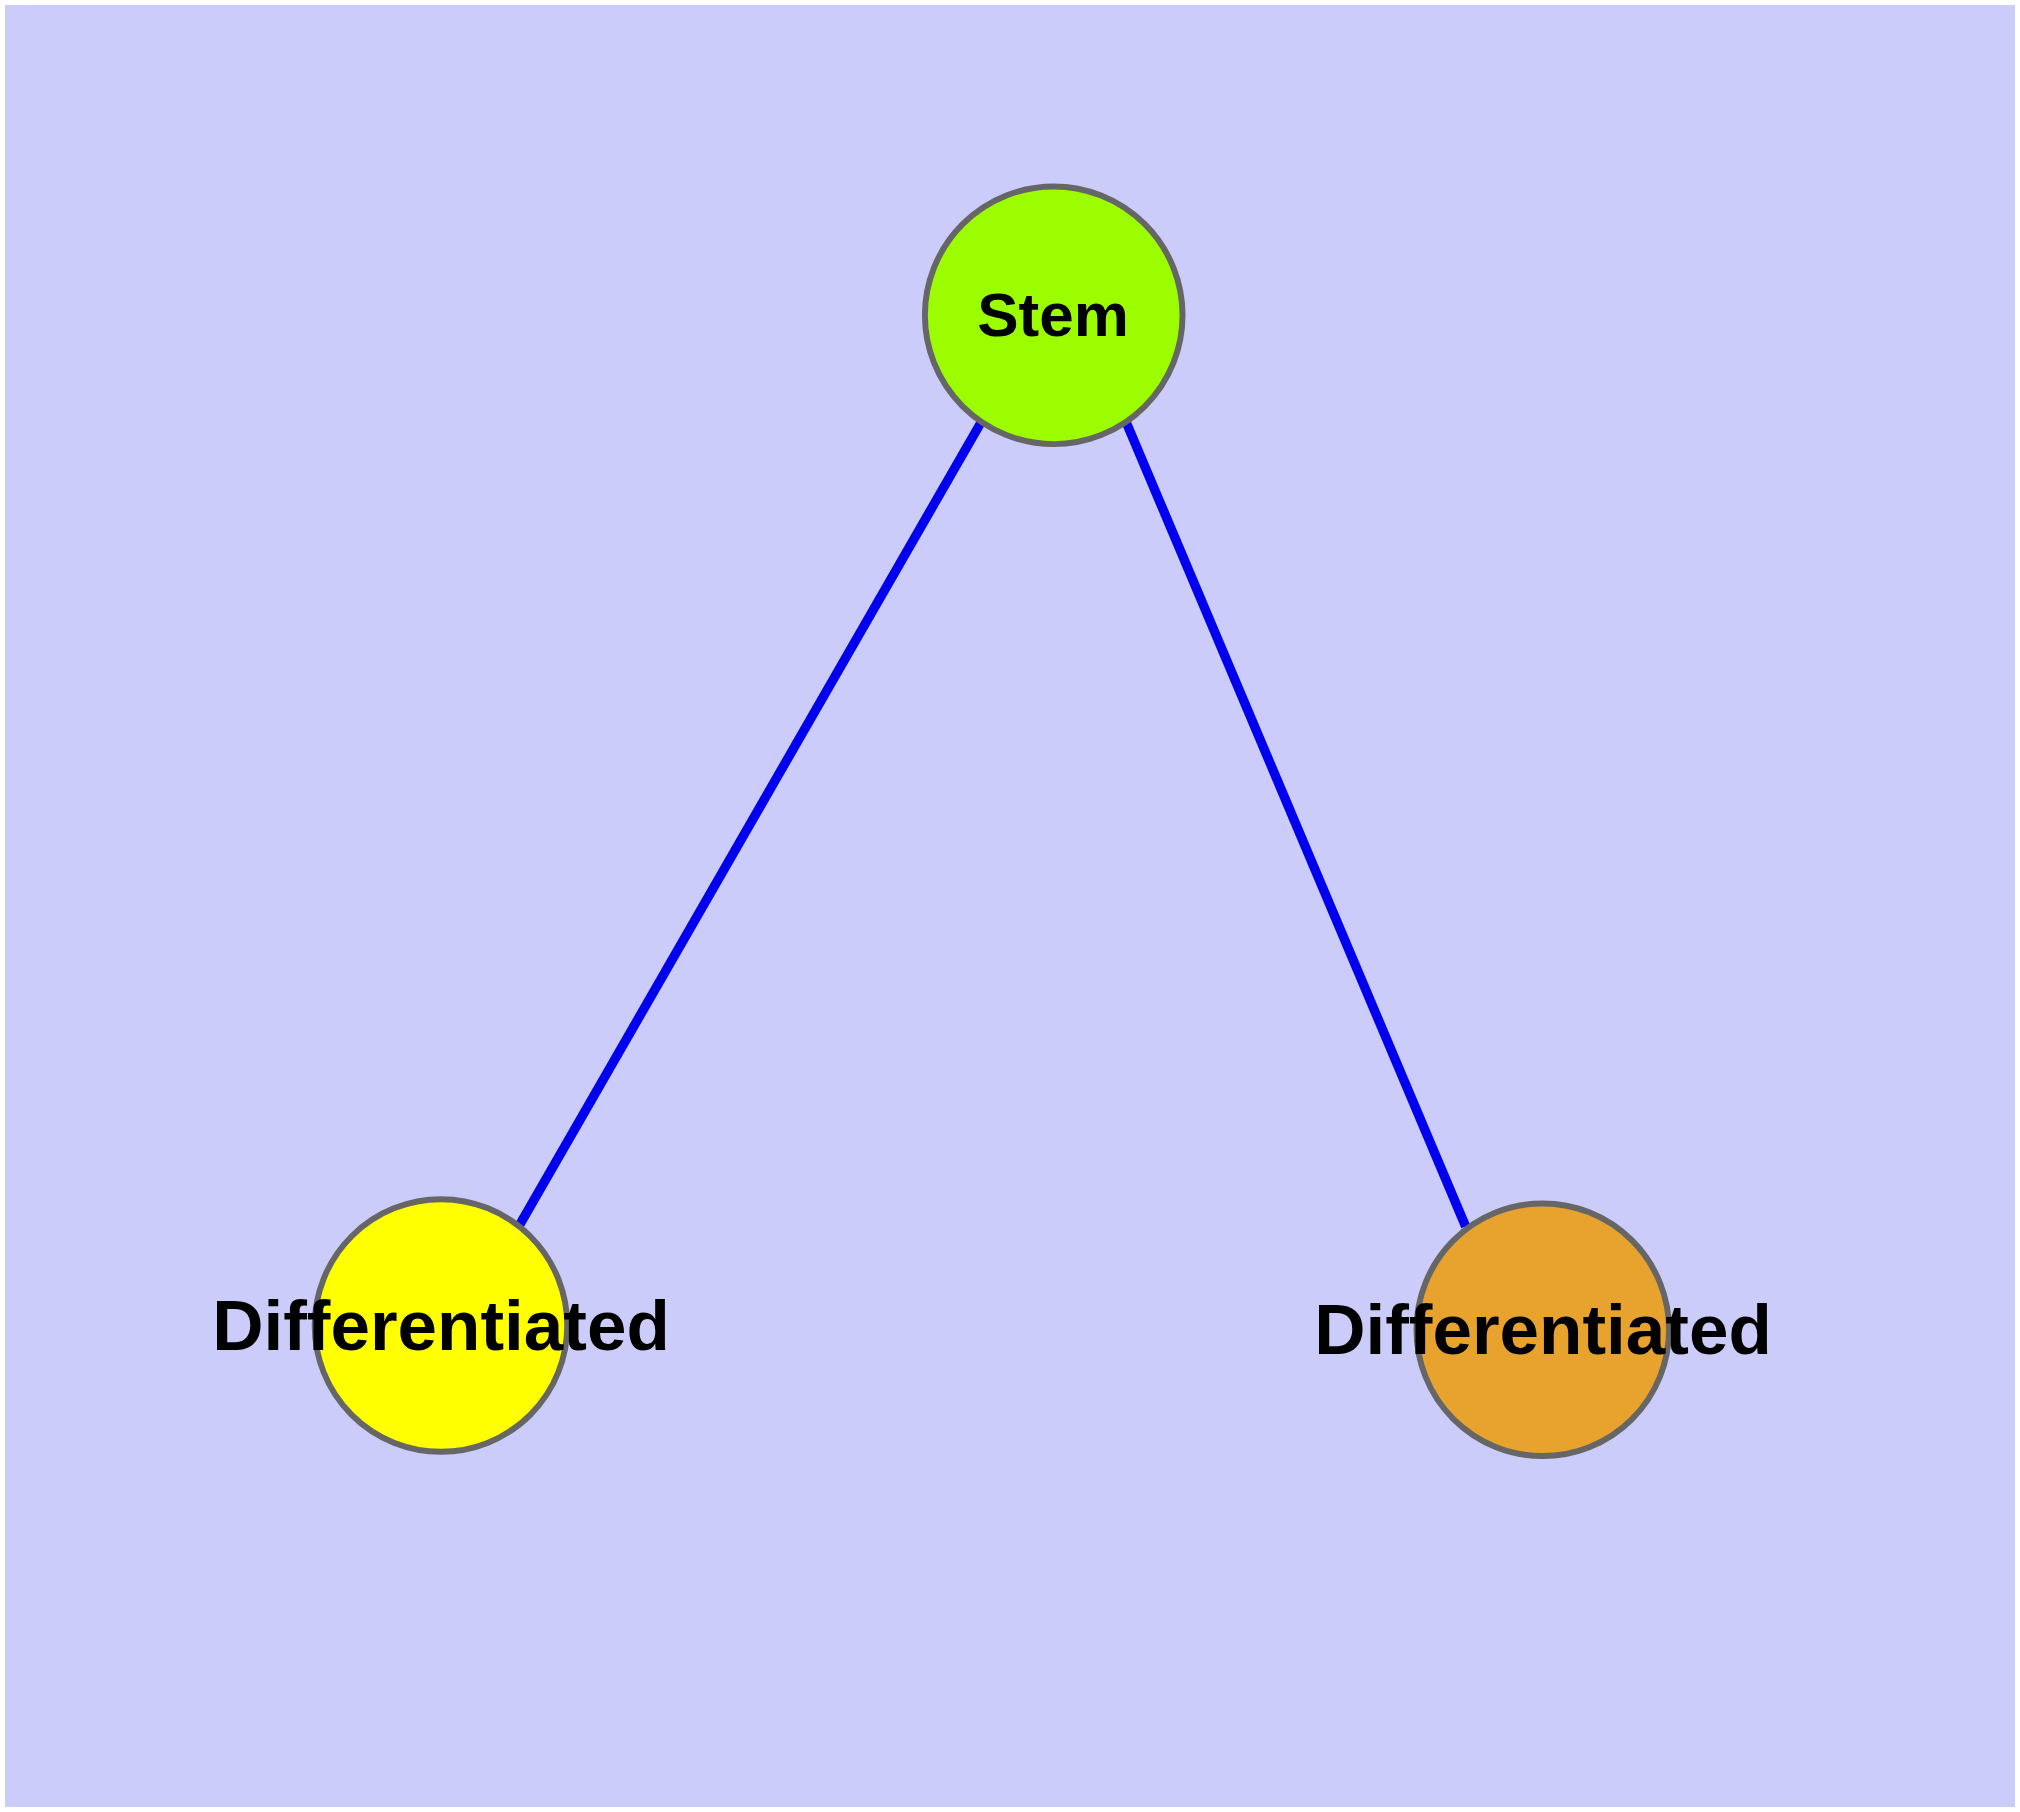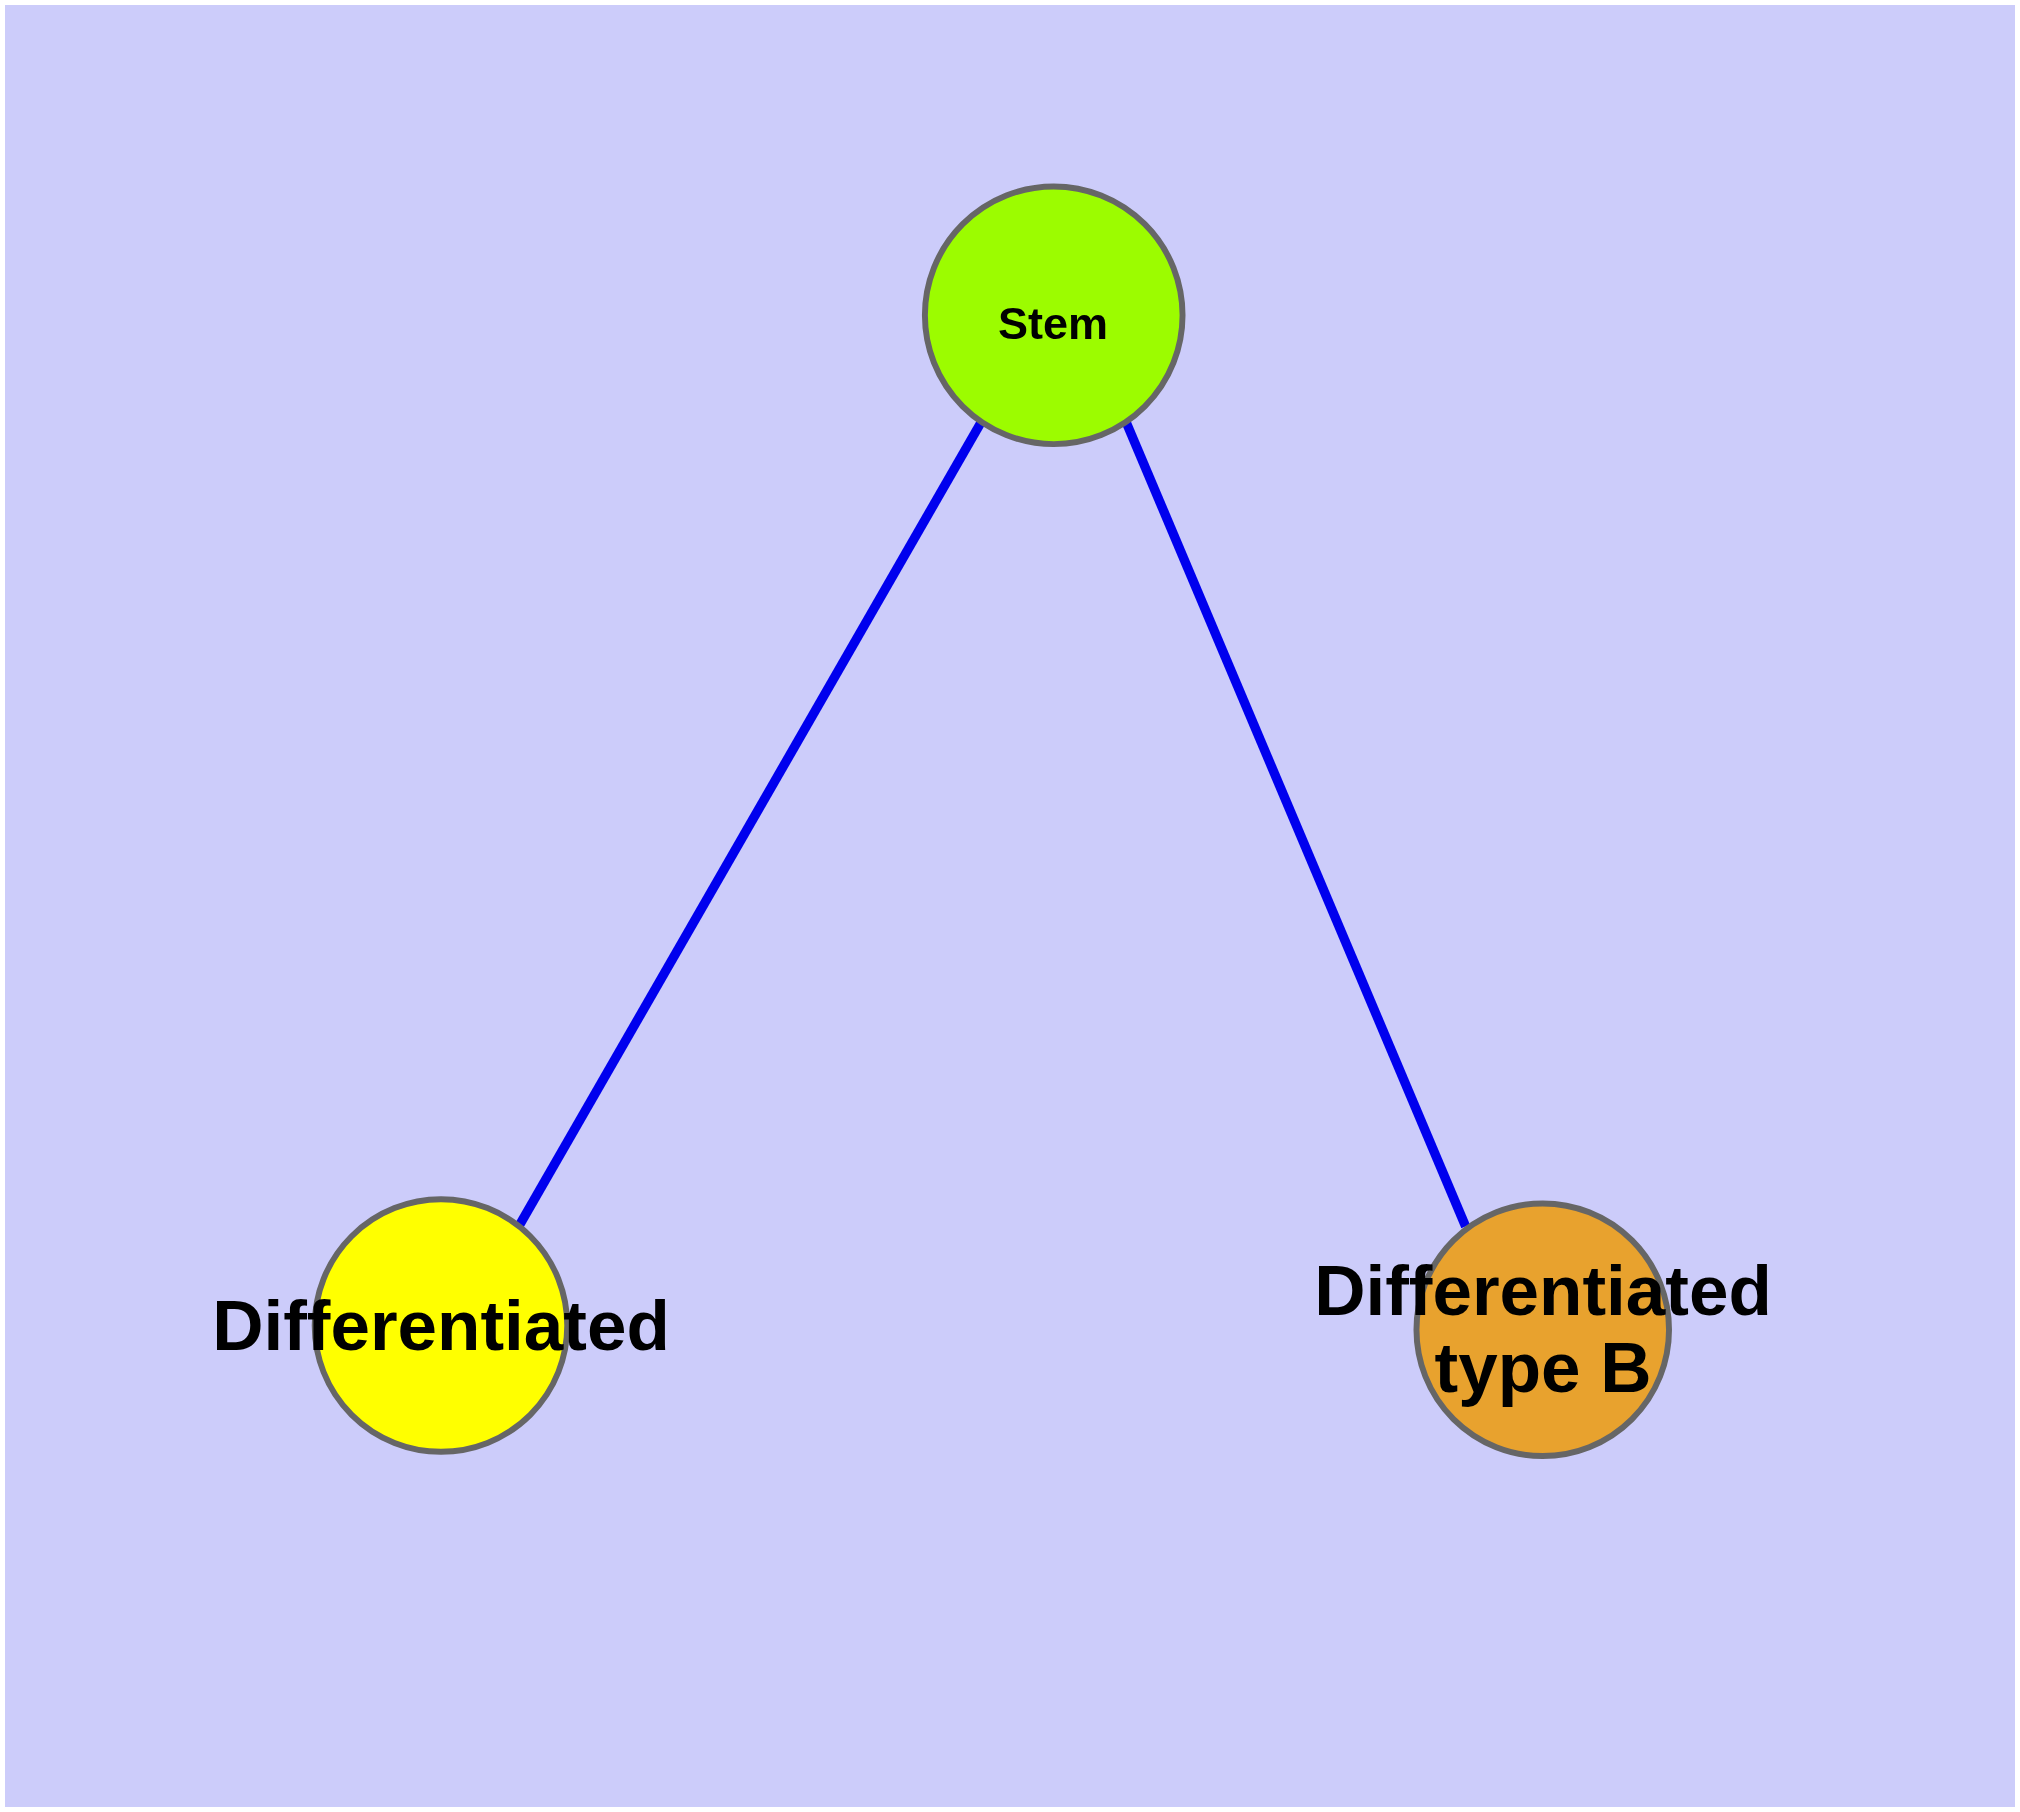--- a/index.html
+++ b/index.html
@@ -56,22 +56,21 @@
     pointer-events: none;
     -webkit-font-smoothing: antialiased;
   }
   .node-label .line {
     display: block;
   }
 
   #label-stem {
     left: 1053px;
     top: 315px;
-    font-size: 45px;
-    margin-top: 9px;
+    font-size: 62px;
   }
   #label-diff-a {
     left: 441px;
     top: 1326px;
     font-size: 71px;
   }
   #label-diff-b {
     left: 1543px;
     top: 1330px;
     font-size: 71px;
@@ -101,17 +100,16 @@
   <div class="node-label" id="label-stem" style="left: 1053px; top: 315px; color: rgb(0, 0, 0);">
     <span class="line">Stem</span>
   </div>
 
   <div class="node-label" id="label-diff-a" style="left: 441px; top: 1326px; color: rgb(0, 0, 0);">
     <span class="line">Differentiated</span>
   </div>
 
   <div class="node-label" id="label-diff-b" style="left: 1543px; top: 1330px; color: rgb(0, 0, 0);">
     <span class="line">Differentiated</span>
-    <span class="line">type B</span>
   </div>
 
 </div>
 
 
 </body></html>

